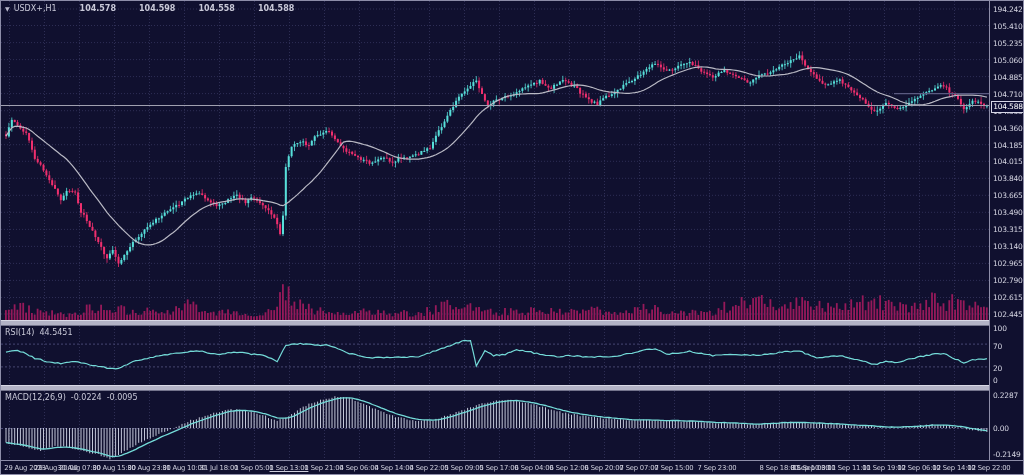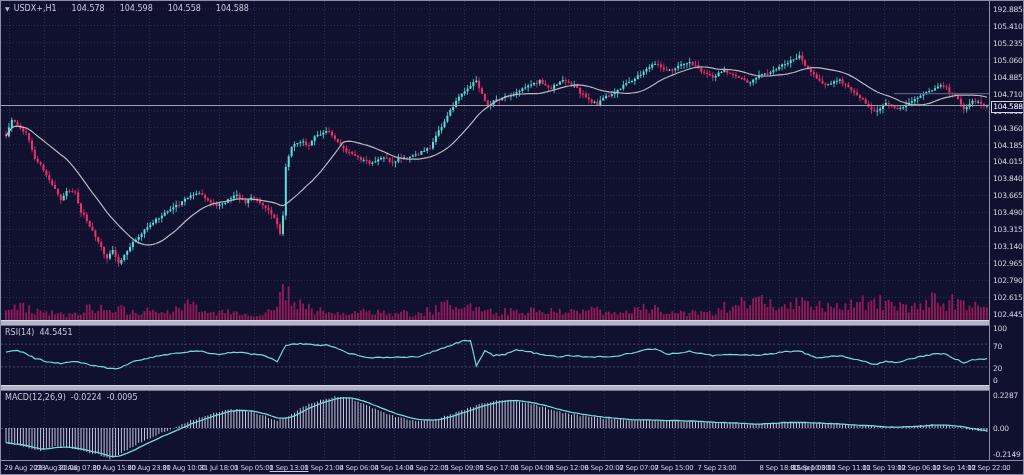--- a/index.html
+++ b/index.html
@@ -29,21 +29,21 @@
   }
   .panel-label{
     position:absolute;left:4px;top:2px;font-size:8px;color:#c9c9d8;
     white-space:nowrap;z-index:3;
   }
   .panel-label span{margin-right:5px;}
   #title-row{
     position:absolute;left:4px;top:3px;font-size:8px;color:#c9c9d8;
     white-space:nowrap;z-index:3;
   }
-  #title-row .num{margin-left:15px;}
+  #title-row .num{margin-left:23px;font-weight:bold;}
   #chart-menu{display:inline-block;font-size:6px;color:#b9b9cc;margin-right:4px;cursor:pointer;}
   #time-axis{
     position:absolute;left:0;top:459px;width:1024px;height:16px;
     border-top:1px solid #8d8da8;box-sizing:border-box;background:#10102f;z-index:5;
   }
   .time-label{
     position:absolute;top:3px;font-size:6.8px;letter-spacing:-0.2px;
     color:#cfcfdd;white-space:nowrap;transform:translateX(-50%);
   }
 </style>
@@ -1219,21 +1219,21 @@
           <line class="grid" x1="988.5" y1="0" x2="988.5" y2="69"></line>
           <line class="lvl" x1="0" y1="37.5" x2="988" y2="37.5"></line>
           <path d="M5.0 37 L5.0 51.6 M7.9 37 L7.9 53.0 M10.8 37 L10.8 53.5 M13.7 37 L13.7 53.9 M16.5 37 L16.5 54.0 M19.4 37 L19.4 54.7 M22.3 37 L22.3 55.7 M25.2 37 L25.2 56.0 M28.1 37 L28.1 57.4 M31.0 37 L31.0 57.8 M33.8 37 L33.8 58.8 M36.7 37 L36.7 58.7 M39.6 37 L39.6 60.0 M42.5 37 L42.5 58.4 M45.4 37 L45.4 57.4 M48.3 37 L48.3 56.5 M51.2 37 L51.2 56.5 M54.0 37 L54.0 54.9 M56.9 37 L56.9 55.6 M59.8 37 L59.8 56.3 M62.7 37 L62.7 55.2 M65.6 37 L65.6 56.3 M68.5 37 L68.5 56.6 M71.4 37 L71.4 57.7 M74.2 37 L74.2 58.3 M77.1 37 L77.1 58.8 M80.0 37 L80.0 59.4 M82.9 37 L82.9 60.1 M85.8 37 L85.8 61.1 M88.7 37 L88.7 62.3 M91.5 37 L91.5 62.6 M94.4 37 L94.4 62.7 M97.3 37 L97.3 62.9 M100.2 37 L100.2 65.2 M103.1 37 L103.1 65.9 M106.0 37 L106.0 66.5 M108.9 37 L108.9 68.4 M111.7 37 L111.7 66.4 M114.6 37 L114.6 65.3 M117.5 37 L117.5 64.0 M120.4 37 L120.4 62.1 M123.3 37 L123.3 59.9 M126.2 37 L126.2 59.2 M129.1 37 L129.1 56.8 M131.9 37 L131.9 56.1 M134.8 37 L134.8 54.3 M137.7 37 L137.7 51.8 M140.6 37 L140.6 51.3 M143.5 37 L143.5 49.6 M146.4 37 L146.4 48.1 M149.3 37 L149.3 47.5 M152.1 37 L152.1 45.9 M155.0 37 L155.0 44.8 M157.9 37 L157.9 42.9 M160.8 37 L160.8 41.3 M163.7 37 L163.7 40.9 M166.6 37 L166.6 39.9 M169.4 37 L169.4 38.3 M172.3 37 L172.3 37.1 M175.2 37 L175.2 35.9 M178.1 37 L178.1 34.8 M181.0 37 L181.0 32.9 M183.9 37 L183.9 32.3 M186.8 37 L186.8 31.1 M189.6 37 L189.6 28.8 M192.5 37 L192.5 29.2 M195.4 37 L195.4 28.3 M198.3 37 L198.3 26.3 M201.2 37 L201.2 26.3 M204.1 37 L204.1 24.9 M206.9 37 L206.9 24.4 M209.8 37 L209.8 23.0 M212.7 37 L212.7 21.7 M215.6 37 L215.6 21.7 M218.5 37 L218.5 21.3 M221.4 37 L221.4 20.0 M224.3 37 L224.3 19.1 M227.1 37 L227.1 18.6 M230.0 37 L230.0 18.0 M232.9 37 L232.9 19.3 M235.8 37 L235.8 18.2 M238.7 37 L238.7 18.6 M241.6 37 L241.6 20.0 M244.5 37 L244.5 19.0 M247.3 37 L247.3 21.1 M250.2 37 L250.2 20.5 M253.1 37 L253.1 21.3 M256.0 37 L256.0 22.7 M258.9 37 L258.9 23.9 M261.8 37 L261.8 24.1 M264.6 37 L264.6 24.5 M267.5 37 L267.5 27.1 M270.4 37 L270.4 28.1 M273.3 37 L273.3 28.7 M276.2 37 L276.2 29.9 M279.1 37 L279.1 28.1 M282.0 37 L282.0 27.4 M284.8 37 L284.8 26.6 M287.7 37 L287.7 25.4 M290.6 37 L290.6 23.1 M293.5 37 L293.5 21.8 M296.4 37 L296.4 19.4 M299.3 37 L299.3 17.2 M302.2 37 L302.2 15.6 M305.0 37 L305.0 15.1 M307.9 37 L307.9 12.6 M310.8 37 L310.8 12.3 M313.7 37 L313.7 11.5 M316.6 37 L316.6 10.6 M319.5 37 L319.5 8.7 M322.3 37 L322.3 8.7 M325.2 37 L325.2 7.8 M328.1 37 L328.1 7.6 M331.0 37 L331.0 6.8 M333.9 37 L333.9 5.2 M336.8 37 L336.8 6.0 M339.7 37 L339.7 6.0 M342.5 37 L342.5 6.1 M345.4 37 L345.4 6.3 M348.3 37 L348.3 6.8 M351.2 37 L351.2 7.9 M354.1 37 L354.1 10.0 M357.0 37 L357.0 10.6 M359.9 37 L359.9 12.0 M362.7 37 L362.7 12.7 M365.6 37 L365.6 14.0 M368.5 37 L368.5 15.1 M371.4 37 L371.4 17.4 M374.3 37 L374.3 17.6 M377.2 37 L377.2 19.0 M380.0 37 L380.0 20.3 M382.9 37 L382.9 21.1 M385.8 37 L385.8 23.0 M388.7 37 L388.7 23.6 M391.6 37 L391.6 24.2 M394.5 37 L394.5 26.3 M397.4 37 L397.4 26.1 M400.2 37 L400.2 26.4 M403.1 37 L403.1 27.0 M406.0 37 L406.0 28.5 M408.9 37 L408.9 29.3 M411.8 37 L411.8 29.1 M414.7 37 L414.7 30.0 M417.6 37 L417.6 29.9 M420.4 37 L420.4 29.6 M423.3 37 L423.3 29.0 M426.2 37 L426.2 28.8 M429.1 37 L429.1 29.8 M432.0 37 L432.0 29.7 M434.9 37 L434.9 27.9 M437.7 37 L437.7 27.8 M440.6 37 L440.6 26.5 M443.5 37 L443.5 24.8 M446.4 37 L446.4 24.9 M449.3 37 L449.3 23.2 M452.2 37 L452.2 23.3 M455.1 37 L455.1 21.0 M457.9 37 L457.9 20.5 M460.8 37 L460.8 19.2 M463.7 37 L463.7 19.2 M466.6 37 L466.6 16.9 M469.5 37 L469.5 16.3 M472.4 37 L472.4 16.2 M475.3 37 L475.3 14.2 M478.1 37 L478.1 13.1 M481.0 37 L481.0 12.2 M483.9 37 L483.9 12.4 M486.8 37 L486.8 11.7 M489.7 37 L489.7 11.3 M492.6 37 L492.6 10.3 M495.4 37 L495.4 9.4 M498.3 37 L498.3 9.6 M501.2 37 L501.2 9.2 M504.1 37 L504.1 9.2 M507.0 37 L507.0 8.8 M509.9 37 L509.9 8.8 M512.8 37 L512.8 9.7 M515.6 37 L515.6 9.1 M518.5 37 L518.5 10.6 M521.4 37 L521.4 11.5 M524.3 37 L524.3 11.8 M527.2 37 L527.2 11.7 M530.1 37 L530.1 13.3 M533.0 37 L533.0 13.2 M535.8 37 L535.8 14.1 M538.7 37 L538.7 15.9 M541.6 37 L541.6 15.6 M544.5 37 L544.5 16.3 M547.4 37 L547.4 18.4 M550.3 37 L550.3 18.6 M553.1 37 L553.1 19.3 M556.0 37 L556.0 20.3 M558.9 37 L558.9 20.2 M561.8 37 L561.8 22.1 M564.7 37 L564.7 21.6 M567.6 37 L567.6 22.5 M570.5 37 L570.5 23.8 M573.3 37 L573.3 22.9 M576.2 37 L576.2 23.5 M579.1 37 L579.1 25.2 M582.0 37 L582.0 24.4 M584.9 37 L584.9 24.7 M587.8 37 L587.8 25.6 M590.7 37 L590.7 25.8 M593.5 37 L593.5 25.8 M596.4 37 L596.4 26.6 M599.3 37 L599.3 26.3 M602.2 37 L602.2 27.8 M605.1 37 L605.1 27.4 M608.0 37 L608.0 26.7 M610.8 37 L610.8 28.2 M613.7 37 L613.7 27.6 M616.6 37 L616.6 28.8 M619.5 37 L619.5 28.1 M622.4 37 L622.4 28.5 M625.3 37 L625.3 29.3 M628.2 37 L628.2 29.4 M631.0 37 L631.0 29.2 M633.9 37 L633.9 28.9 M636.8 37 L636.8 29.3 M639.7 37 L639.7 29.1 M642.6 37 L642.6 28.6 M645.5 37 L645.5 28.8 M648.4 37 L648.4 29.1 M651.2 37 L651.2 29.8 M654.1 37 L654.1 29.0 M657.0 37 L657.0 29.7 M659.9 37 L659.9 29.3 M662.8 37 L662.8 30.3 M665.7 37 L665.7 29.9 M668.5 37 L668.5 29.5 M671.4 37 L671.4 29.0 M674.3 37 L674.3 29.4 M677.2 37 L677.2 29.8 M680.1 37 L680.1 30.9 M683.0 37 L683.0 30.1 M685.9 37 L685.9 30.6 M688.7 37 L688.7 29.9 M691.6 37 L691.6 30.0 M694.5 37 L694.5 30.5 M697.4 37 L697.4 30.6 M700.3 37 L700.3 31.3 M703.2 37 L703.2 31.3 M706.1 37 L706.1 31.1 M708.9 37 L708.9 31.7 M711.8 37 L711.8 31.6 M714.7 37 L714.7 32.4 M717.6 37 L717.6 32.5 M720.5 37 L720.5 31.3 M723.4 37 L723.4 31.2 M726.3 37 L726.3 32.6 M729.1 37 L729.1 31.9 M732.0 37 L732.0 31.9 M734.9 37 L734.9 32.4 M737.8 37 L737.8 32.9 M740.7 37 L740.7 32.7 M743.6 37 L743.6 32.4 M746.4 37 L746.4 33.4 M749.3 37 L749.3 33.3 M752.2 37 L752.2 33.5 M755.1 37 L755.1 33.4 M758.0 37 L758.0 33.1 M760.9 37 L760.9 32.7 M763.8 37 L763.8 31.9 M766.6 37 L766.6 32.2 M769.5 37 L769.5 32.3 M772.4 37 L772.4 31.7 M775.3 37 L775.3 32.2 M778.2 37 L778.2 31.5 M781.1 37 L781.1 30.7 M783.9 37 L783.9 31.0 M786.8 37 L786.8 31.6 M789.7 37 L789.7 30.7 M792.6 37 L792.6 32.0 M795.5 37 L795.5 31.1 M798.4 37 L798.4 31.8 M801.3 37 L801.3 31.6 M804.1 37 L804.1 31.3 M807.0 37 L807.0 32.6 M809.9 37 L809.9 32.5 M812.8 37 L812.8 31.9 M815.7 37 L815.7 32.5 M818.6 37 L818.6 31.7 M821.5 37 L821.5 32.6 M824.3 37 L824.3 33.4 M827.2 37 L827.2 32.9 M830.1 37 L830.1 32.5 M833.0 37 L833.0 33.5 M835.9 37 L835.9 32.6 M838.8 37 L838.8 33.6 M841.6 37 L841.6 33.7 M844.5 37 L844.5 34.1 M847.4 37 L847.4 34.2 M850.3 37 L850.3 34.4 M853.2 37 L853.2 34.0 M856.1 37 L856.1 35.1 M859.0 37 L859.0 35.0 M861.8 37 L861.8 34.5 M864.7 37 L864.7 34.9 M867.6 37 L867.6 34.8 M870.5 37 L870.5 34.8 M873.4 37 L873.4 36.1 M876.3 37 L876.3 36.7 M879.2 37 L879.2 35.7 M882.0 37 L882.0 36.0 M884.9 37 L884.9 36.4 M887.8 37 L887.8 36.9 M890.7 37 L890.7 35.5 M893.6 37 L893.6 36.5 M896.5 37 L896.5 36.7 M899.3 37 L899.3 36.3 M902.2 37 L902.2 35.0 M905.1 37 L905.1 35.2 M908.0 37 L908.0 35.2 M910.9 37 L910.9 36.2 M913.8 37 L913.8 34.9 M916.7 37 L916.7 34.8 M919.5 37 L919.5 34.1 M922.4 37 L922.4 35.1 M925.3 37 L925.3 33.6 M928.2 37 L928.2 34.0 M931.1 37 L931.1 33.0 M934.0 37 L934.0 34.6 M936.9 37 L936.9 33.9 M939.7 37 L939.7 34.4 M942.6 37 L942.6 33.9 M945.5 37 L945.5 34.3 M948.4 37 L948.4 34.6 M951.3 37 L951.3 35.6 M954.2 37 L954.2 35.8 M957.0 37 L957.0 36.4 M959.9 37 L959.9 35.8 M962.8 37 L962.8 37.3 M965.7 37 L965.7 38.4 M968.6 37 L968.6 38.7 M971.5 37 L971.5 39.3 M974.4 37 L974.4 38.9 M977.2 37 L977.2 40.1 M980.1 37 L980.1 40.4 M983.0 37 L983.0 40.2 M985.9 37 L985.9 41.0 " stroke="#c2c6d8" stroke-width="1" fill="none"></path>
           <polyline points="5.0,51.6 7.9,52.0 10.8,52.4 13.7,52.8 16.5,53.1 19.4,53.5 22.3,54.0 25.2,54.5 28.1,55.2 31.0,55.9 33.8,56.6 36.7,57.1 39.6,57.8 42.5,58.0 45.4,57.8 48.3,57.5 51.2,57.2 54.0,56.7 56.9,56.4 59.8,56.4 62.7,56.1 65.6,56.1 68.5,56.3 71.4,56.6 74.2,57.0 77.1,57.5 80.0,57.9 82.9,58.5 85.8,59.1 88.7,59.9 91.5,60.6 94.4,61.1 97.3,61.6 100.2,62.5 103.1,63.3 106.0,64.1 108.9,65.2 111.7,65.5 114.6,65.4 117.5,65.1 120.4,64.3 123.3,63.2 126.2,62.2 129.1,60.8 131.9,59.7 134.8,58.3 137.7,56.7 140.6,55.3 143.5,53.9 146.4,52.4 149.3,51.2 152.1,49.9 155.0,48.6 157.9,47.2 160.8,45.7 163.7,44.5 166.6,43.4 169.4,42.1 172.3,40.8 175.2,39.6 178.1,38.4 181.0,37.0 183.9,35.8 186.8,34.7 189.6,33.2 192.5,32.2 195.4,31.2 198.3,30.0 201.2,29.1 204.1,28.0 206.9,27.1 209.8,26.1 212.7,25.0 215.6,24.2 218.5,23.4 221.4,22.6 224.3,21.7 227.1,20.9 230.0,20.2 232.9,20.0 235.8,19.5 238.7,19.3 241.6,19.5 244.5,19.4 247.3,19.8 250.2,20.0 253.1,20.3 256.0,20.9 258.9,21.6 261.8,22.3 264.6,22.8 267.5,23.9 270.4,25.0 273.3,25.9 276.2,26.9 279.1,27.2 282.0,27.2 284.8,27.1 287.7,26.7 290.6,25.8 293.5,24.8 296.4,23.4 299.3,21.9 302.2,20.3 305.0,19.0 307.9,17.4 310.8,16.1 313.7,15.0 316.6,13.9 319.5,12.6 322.3,11.6 325.2,10.7 328.1,9.9 331.0,9.1 333.9,8.1 336.8,7.6 339.7,7.2 342.5,6.9 345.4,6.8 348.3,6.8 351.2,7.1 354.1,7.8 357.0,8.5 359.9,9.4 362.7,10.2 365.6,11.2 368.5,12.1 371.4,13.5 374.3,14.5 377.2,15.6 380.0,16.8 382.9,17.9 385.8,19.2 388.7,20.3 391.6,21.2 394.5,22.5 397.4,23.4 400.2,24.1 403.1,24.9 406.0,25.8 408.9,26.7 411.8,27.3 414.7,27.9 417.6,28.4 420.4,28.7 423.3,28.8 426.2,28.8 429.1,29.0 432.0,29.2 434.9,28.9 437.7,28.6 440.6,28.1 443.5,27.3 446.4,26.7 449.3,25.8 452.2,25.2 455.1,24.2 457.9,23.2 460.8,22.2 463.7,21.5 466.6,20.3 469.5,19.3 472.4,18.5 475.3,17.4 478.1,16.4 481.0,15.3 483.9,14.6 486.8,13.9 489.7,13.2 492.6,12.5 495.4,11.7 498.3,11.2 501.2,10.7 504.1,10.3 507.0,9.9 509.9,9.7 512.8,9.7 515.6,9.5 518.5,9.8 521.4,10.2 524.3,10.6 527.2,10.9 530.1,11.5 533.0,11.9 535.8,12.5 538.7,13.3 541.6,13.9 544.5,14.5 547.4,15.5 550.3,16.2 553.1,17.0 556.0,17.9 558.9,18.4 561.8,19.4 564.7,19.9 567.6,20.6 570.5,21.4 573.3,21.8 576.2,22.2 579.1,22.9 582.0,23.3 584.9,23.7 587.8,24.2 590.7,24.6 593.5,24.9 596.4,25.3 599.3,25.6 602.2,26.1 605.1,26.4 608.0,26.5 610.8,26.9 613.7,27.1 616.6,27.5 619.5,27.7 622.4,27.9 625.3,28.2 628.2,28.5 631.0,28.7 633.9,28.8 636.8,28.9 639.7,28.9 642.6,28.8 645.5,28.8 648.4,28.9 651.2,29.1 654.1,29.1 657.0,29.2 659.9,29.3 662.8,29.5 665.7,29.6 668.5,29.6 671.4,29.5 674.3,29.4 677.2,29.5 680.1,29.9 683.0,29.9 685.9,30.1 688.7,30.0 691.6,30.0 694.5,30.1 697.4,30.3 700.3,30.5 703.2,30.7 706.1,30.8 708.9,31.0 711.8,31.2 714.7,31.5 717.6,31.7 720.5,31.6 723.4,31.5 726.3,31.8 729.1,31.8 732.0,31.8 734.9,32.0 737.8,32.2 740.7,32.3 743.6,32.3 746.4,32.6 749.3,32.8 752.2,33.0 755.1,33.1 758.0,33.1 760.9,33.0 763.8,32.7 766.6,32.6 769.5,32.5 772.4,32.3 775.3,32.3 778.2,32.1 781.1,31.7 783.9,31.5 786.8,31.6 789.7,31.3 792.6,31.5 795.5,31.4 798.4,31.5 801.3,31.5 804.1,31.5 807.0,31.7 809.9,31.9 812.8,31.9 815.7,32.1 818.6,32.0 821.5,32.1 824.3,32.5 827.2,32.6 830.1,32.5 833.0,32.8 835.9,32.7 838.8,33.0 841.6,33.2 844.5,33.4 847.4,33.6 850.3,33.8 853.2,33.8 856.1,34.2 859.0,34.4 861.8,34.4 864.7,34.5 867.6,34.6 870.5,34.6 873.4,35.0 876.3,35.4 879.2,35.5 882.0,35.6 884.9,35.8 887.8,36.1 890.7,35.9 893.6,36.1 896.5,36.2 899.3,36.2 902.2,35.9 905.1,35.7 908.0,35.6 910.9,35.7 913.8,35.5 916.7,35.3 919.5,35.0 922.4,35.1 925.3,34.7 928.2,34.5 931.1,34.1 934.0,34.2 936.9,34.2 939.7,34.2 942.6,34.1 945.5,34.2 948.4,34.3 951.3,34.6 954.2,34.9 957.0,35.3 959.9,35.4 962.8,35.9 965.7,36.5 968.6,37.1 971.5,37.6 974.4,37.9 977.2,38.5 980.1,38.9 983.0,39.3 985.9,39.7 " fill="none" stroke="#74dbd8" stroke-width="1.3"></polyline>
         </svg>
       </div>
   </div>
 
   <div class="axis-col" id="price-axis">
     <div class="price-tag" id="price-tag" style="top: 100px;">104.588</div>
-  <div class="price-label" style="top: 4px;">192.885</div>
+  <div class="price-label" style="top: 4px;">194.242</div>
       <div class="price-label" style="top: 21px;">105.410</div>
       <div class="price-label" style="top: 38px;">105.235</div>
       <div class="price-label" style="top: 55px;">105.060</div>
       <div class="price-label" style="top: 72px;">104.885</div>
       <div class="price-label" style="top: 89px;">104.710</div>
       <div class="price-label" style="top: 106px;">104.535</div>
       <div class="price-label" style="top: 123px;">104.360</div>
       <div class="price-label" style="top: 140px;">104.185</div>
       <div class="price-label" style="top: 156px;">104.015</div>
       <div class="price-label" style="top: 173px;">103.840</div>

